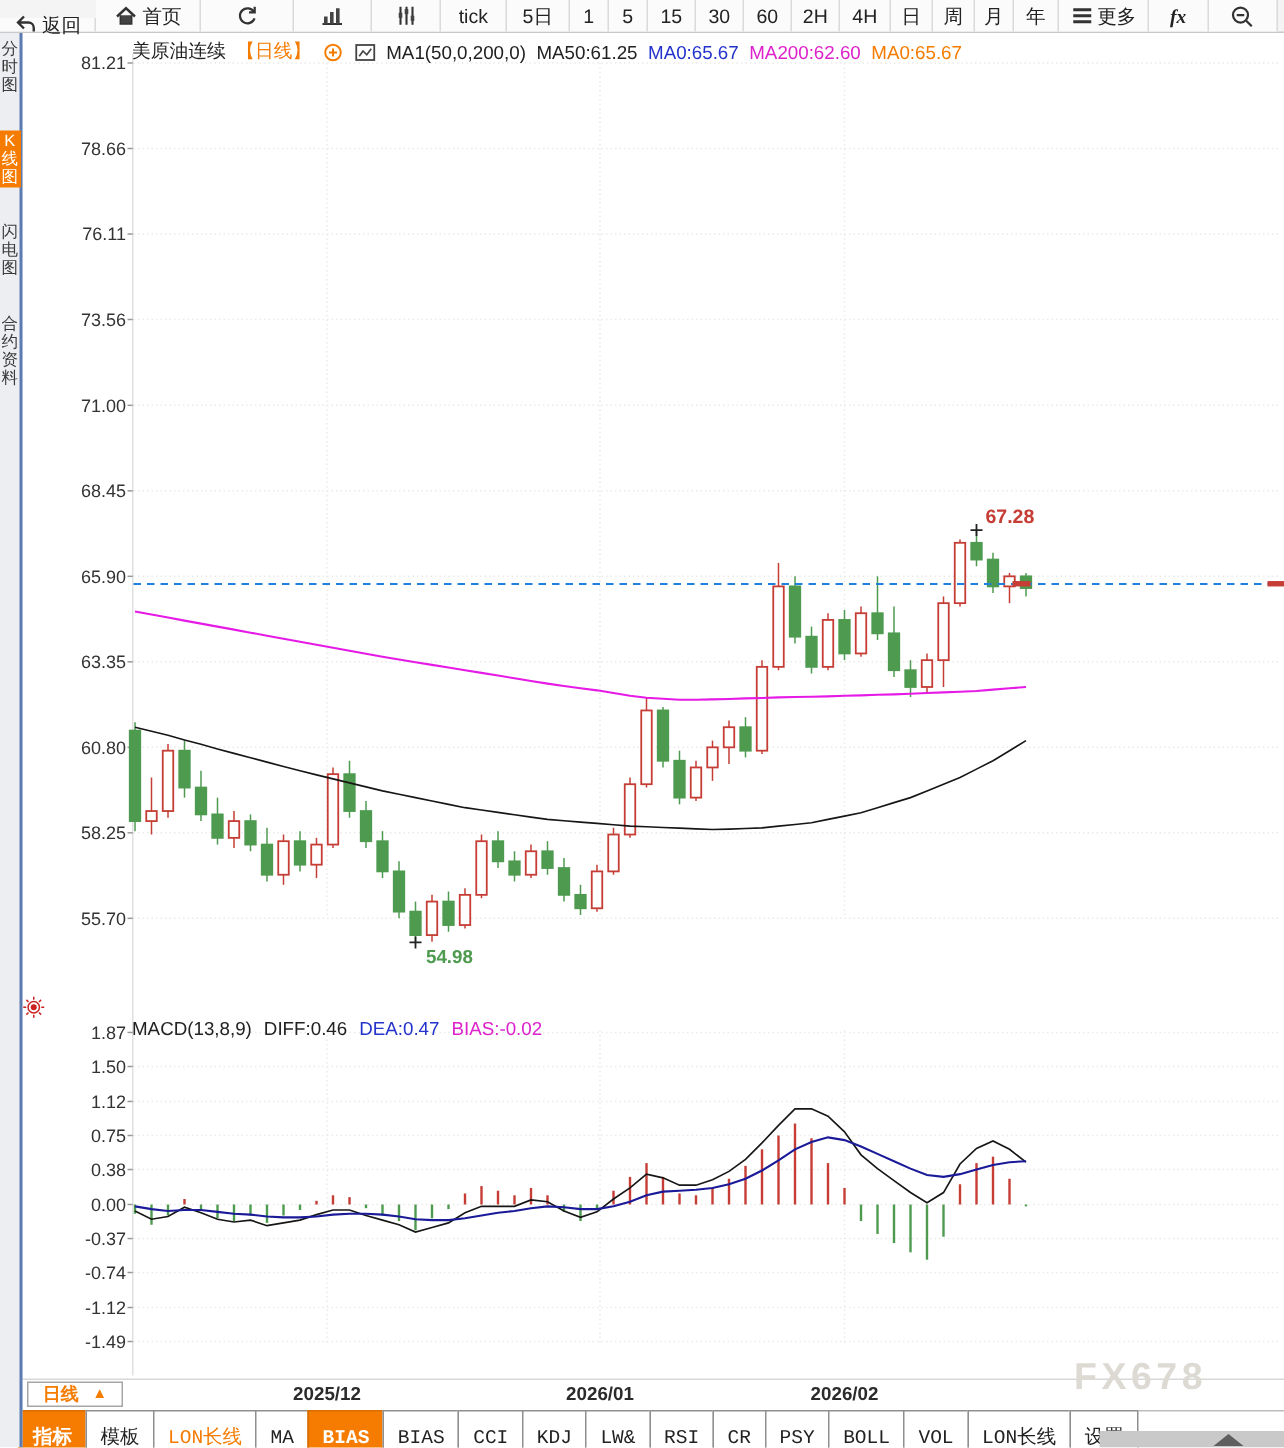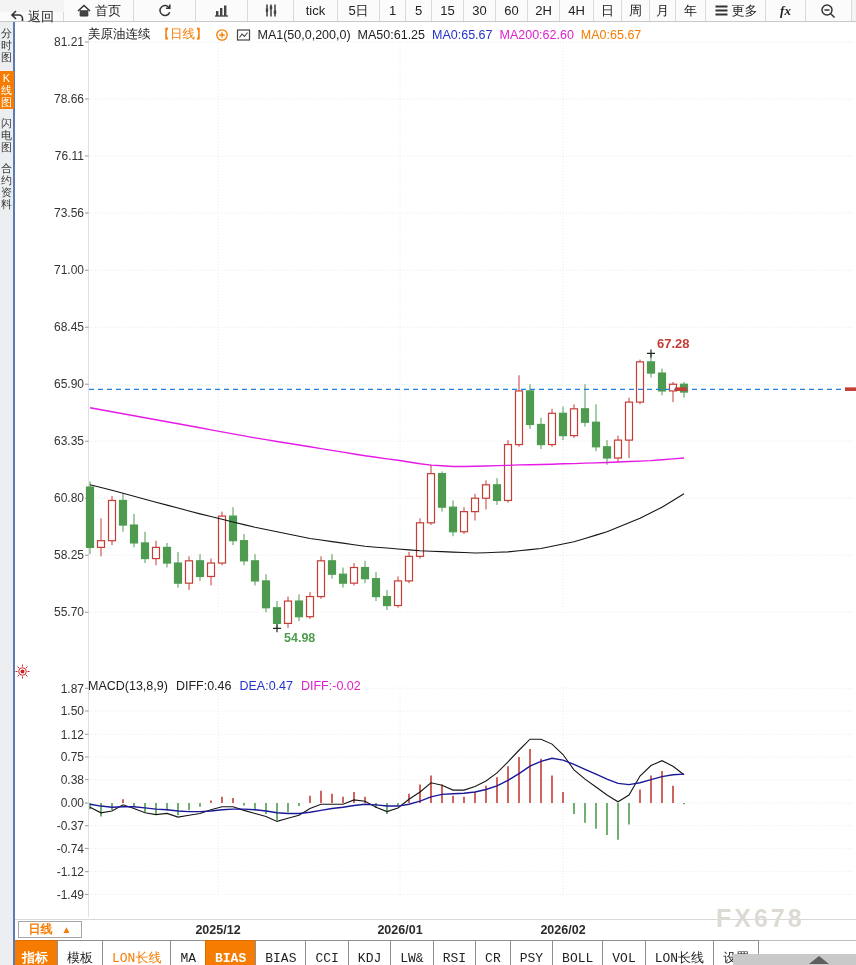--- a/index.html
+++ b/index.html
@@ -8,21 +8,21 @@
   
   .topbar{position:absolute;top:0;left:0;width:856px;height:22px;background:#f4f4f4;
           border-bottom:1px solid #c9c9c9;display:flex;align-items:stretch;z-index:6;box-sizing:border-box;}
   .tbtn{display:flex;align-items:center;justify-content:center;gap:3px;border-right:1px solid #dadada;
         font-size:13px;color:#222;background:#fbfbfb;box-sizing:border-box;white-space:nowrap;cursor:pointer;}
   .tbtn svg{display:block;}
   .fxlab{font-style:italic;font-weight:700;font-family:"Liberation Serif",serif;}
   
   .sidebar{position:absolute;top:22px;left:0;width:15px;bottom:0;background:#edeef2;
            border-right:2px solid #5c7cb1;z-index:5;display:flex;flex-direction:column;align-items:center;
-           padding-top:4px;gap:7px;box-sizing:border-box;}
+           padding-top:4px;gap:23px;box-sizing:border-box;}
   .side-item{width:15px;font-size:11px;line-height:12px;text-align:center;color:#3a3a3a;
              word-break:break-all;padding:1px 0;cursor:pointer;}
   .side-item.active{background:#f57c00;color:#fff;}
   
   #chartsvg{position:absolute;left:0;top:0;z-index:1;}
   #chartsvg text{font-family:"Liberation Sans",sans-serif;}
   
   .chart-header{position:absolute;left:88px;top:26px;z-index:2;display:flex;gap:7px;align-items:center;
                 font-size:12.5px;color:#222;white-space:nowrap;}
   .macd-header{position:absolute;left:88px;top:679px;z-index:2;display:flex;gap:8px;align-items:center;
@@ -479,21 +479,21 @@
       <g stroke="#cc2222" stroke-width="1">
         <path d="M7.5 0.5 V2.5 M7.5 12.5 V14.5 M0.5 7.5 H2.5 M12.5 7.5 H14.5 M2.6 2.6 L4 4 M11 11 L12.4 12.4 M12.4 2.6 L11 4 M4 11 L2.6 12.4"></path>
       </g>
     </svg>
   </div>
 
   <div class="macd-header">
     <span>MACD(13,8,9)</span>
     <span>DIFF:0.46</span>
     <span class="blue">DEA:0.47</span>
-    <span class="magenta">DIFF:-0.02</span>
+    <span class="magenta">BIAS:-0.02</span>
   </div>
 
   <div class="date-row">
     <div class="period-box">
       <span>日线</span>
       <span class="tri">▲</span>
     </div>
   </div>
 
   <div class="tabline"></div>

